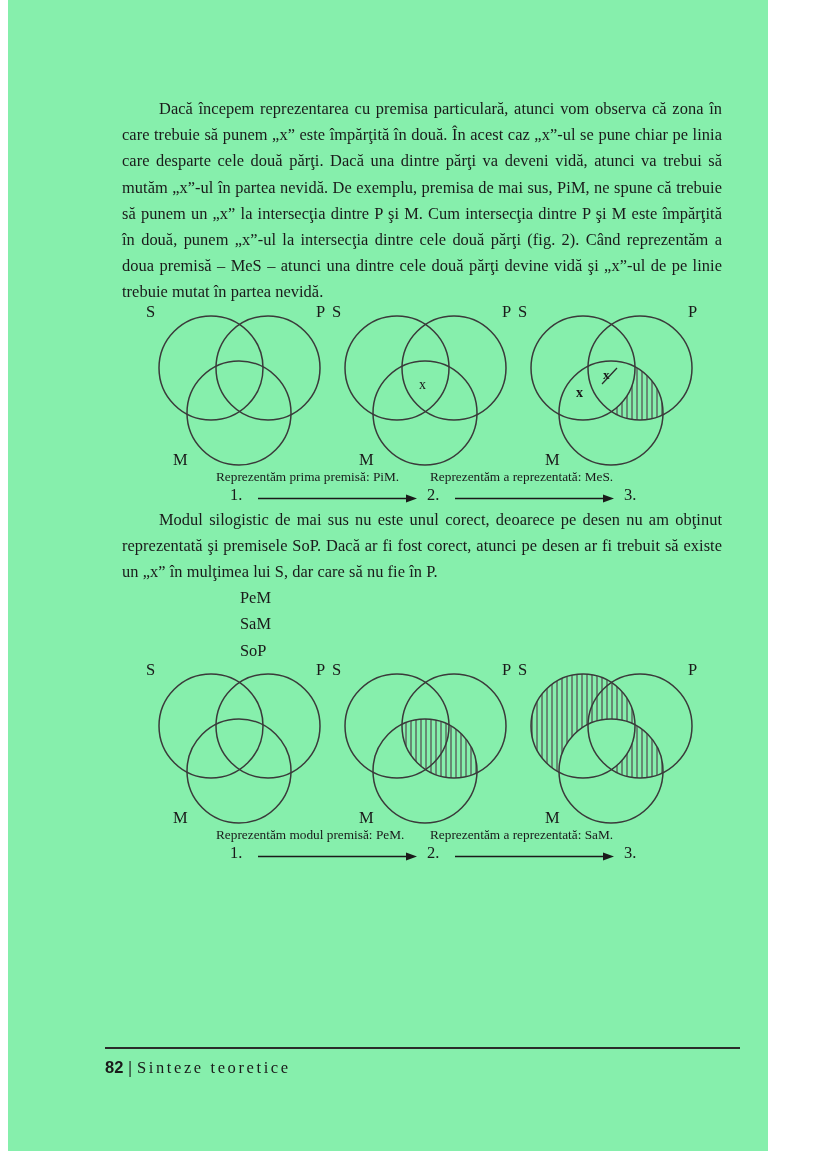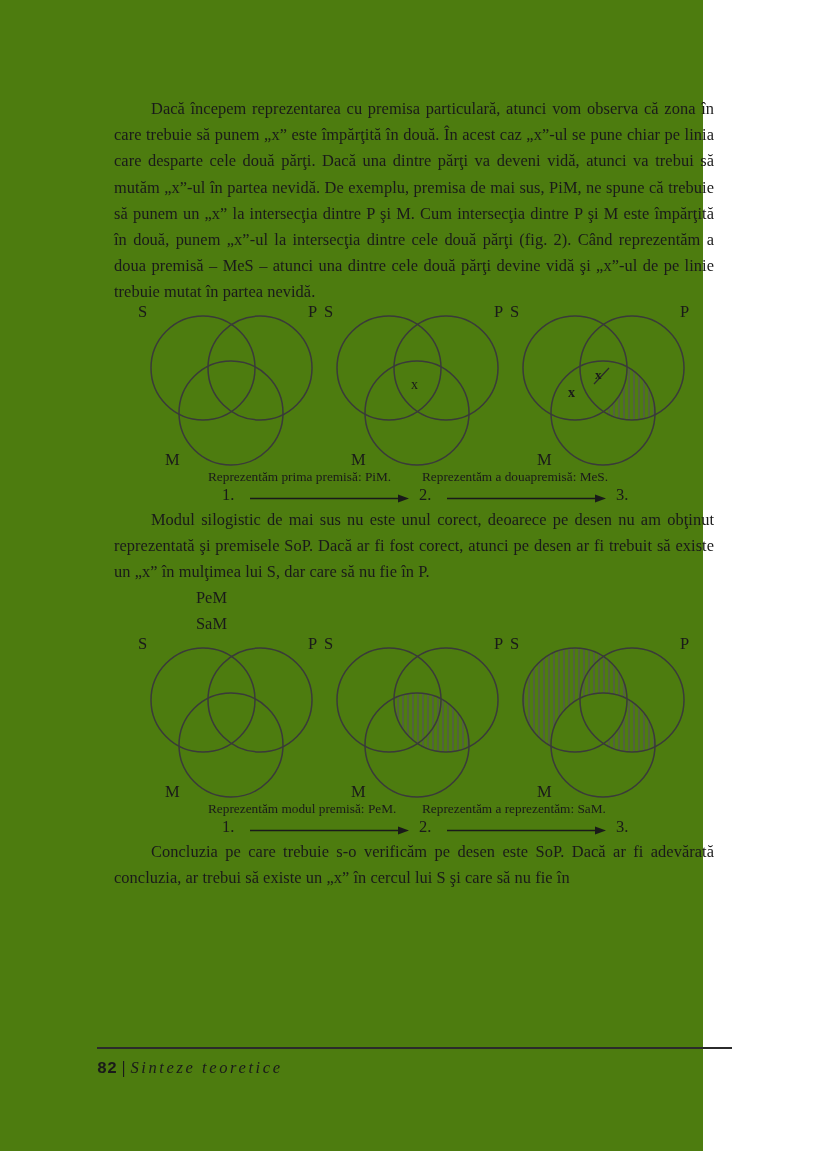--- a/index.html
+++ b/index.html
@@ -11,24 +11,24 @@
   body {
     width: 828px;
     height: 1151px;
     position: relative;
     font-family: "Liberation Serif", "DejaVu Serif", serif;
     color: #1a1a1a;
     overflow: hidden;
   }
   .page {
     position: absolute;
-    left: 0; top: 0;
-    width: 703px;
+    left: 8px; top: 0;
+    width: 760px;
     height: 1151px;
-    background: #4d7c0f;
+    background: #86efac;
   }
   .content {
     position: absolute;
     left: 114px;
     top: 96px;
     width: 600px;
   }
   p.body-text {
     margin: 0;
     font-size: 16.4px;
@@ -40,21 +40,21 @@
   p.indent {
     text-indent: 37px;
   }
   
   .syllogism {
     margin: 0;
     padding-left: 82px;
     font-size: 16.4px;
     line-height: 26.2px;
   }
-  .syllogism .line { display: block; }
+  .syllogism .line { display: block; margin-left: 36px; }
   .syllogism .underlined {
     text-underline-offset: 2px;
   }
 
   
   .venn-row {
     position: relative;
     width: 600px;
     height: 163px;
   }
@@ -110,29 +110,28 @@
     height: 2px;
     background: #2b2b2b;
   }
   .footer-text {
     margin-top: 9px;
     font-size: 16.5px;
     color: #1a1a1a;
   }
   .footer-page {
     font-weight: bold;
-    font-family: Liberation Mono, monospace;
+    font-family: Liberation Sans, sans-serif;
     text-align: center;
   }
   .footer-sep {
     font-weight: bold;
     padding: 0 5px;
   }
   .footer-title {
-    font-style: italic;
     letter-spacing: 2.6px;
     text-align: right;
   }
 </style>
 </head>
 <body>
 
 <div class="page">
 
   <div class="content">
@@ -195,21 +194,21 @@
         <span class="venn-label" style="left:172px; top:-4px;">P</span>
         <span class="venn-label" style="left:29px; top:144px;">M</span>
         <span class="venn-label" style="left:87px; top:61px; font-size:13px; font-weight:bold;">x</span>
         <span class="venn-label" style="left:60px; top:79px; font-size:14px; font-weight:bold;">x</span>
       </div>
 
     </div>
 
     <div class="caption-strip">
       <span class="cap-text" style="left:94px;">Reprezentăm prima premisă: PiM.</span>
-      <span class="cap-text" style="left:308px;">Reprezentăm a douapremisă: MeS.</span>
+      <span class="cap-text" style="left:308px;">Reprezentăm a reprezentată: MeS.</span>
 
       <span class="step-num" style="left:108px;">1.</span>
       <svg class="arrow" style="left:136px;" width="160" height="9" xmlns="http://www.w3.org/2000/svg">
         <line x1="0" y1="4.5" x2="148" y2="4.5" stroke="#1a1a1a" stroke-width="1.6"></line>
         <polygon points="148,0.5 159,4.5 148,8.5" fill="#1a1a1a"></polygon>
       </svg>
 
       <span class="step-num" style="left:305px;">2.</span>
       <svg class="arrow" style="left:333px;" width="160" height="9" xmlns="http://www.w3.org/2000/svg">
         <line x1="0" y1="4.5" x2="148" y2="4.5" stroke="#1a1a1a" stroke-width="1.6"></line>
@@ -218,20 +217,21 @@
 
       <span class="step-num" style="left:502px;">3.</span>
     </div>
 
     <p class="body-text indent">Modul silogistic de mai sus nu este unul corect, deoarece pe desen nu am obţinut reprezentată şi premisele SoP. Dacă ar fi fost corect, atunci pe desen ar fi trebuit să existe un „x” în mulţimea lui S, dar care să nu fie în P.</p>
 
 
     <div class="syllogism">
       <span class="line">PeM</span>
       <span class="line underlined">SaM</span>
+      <span class="line">SoP</span>
     </div>
 
 
     <div class="venn-row">
 
       <div class="venn-fig" style="left:22px;">
         <svg width="186" height="163" viewBox="0 0 186 163" xmlns="http://www.w3.org/2000/svg">
           <circle cx="67" cy="62" r="52" fill="none" stroke="#3a3a3a" stroke-width="1.5"></circle>
           <circle cx="124" cy="62" r="52" fill="none" stroke="#3a3a3a" stroke-width="1.5"></circle>
           <circle cx="95" cy="107" r="52" fill="none" stroke="#3a3a3a" stroke-width="1.5"></circle>
@@ -308,38 +308,37 @@
         </svg>
         <span class="venn-label" style="left:2px; top:-4px;">S</span>
         <span class="venn-label" style="left:172px; top:-4px;">P</span>
         <span class="venn-label" style="left:29px; top:144px;">M</span>
       </div>
 
     </div>
 
     <div class="caption-strip">
       <span class="cap-text" style="left:94px;">Reprezentăm modul premisă: PeM.</span>
-      <span class="cap-text" style="left:308px;">Reprezentăm a reprezentăm: SaM.</span>
+      <span class="cap-text" style="left:308px;">Reprezentăm a reprezentată: SaM.</span>
 
       <span class="step-num" style="left:108px;">1.</span>
       <svg class="arrow" style="left:136px;" width="160" height="9" xmlns="http://www.w3.org/2000/svg">
         <line x1="0" y1="4.5" x2="148" y2="4.5" stroke="#1a1a1a" stroke-width="1.6"></line>
         <polygon points="148,0.5 159,4.5 148,8.5" fill="#1a1a1a"></polygon>
       </svg>
 
       <span class="step-num" style="left:305px;">2.</span>
       <svg class="arrow" style="left:333px;" width="160" height="9" xmlns="http://www.w3.org/2000/svg">
         <line x1="0" y1="4.5" x2="148" y2="4.5" stroke="#1a1a1a" stroke-width="1.6"></line>
         <polygon points="148,0.5 159,4.5 148,8.5" fill="#1a1a1a"></polygon>
       </svg>
 
       <span class="step-num" style="left:502px;">3.</span>
     </div>
 
-    <p class="body-text indent">Concluzia pe care trebuie s-o verificăm pe desen este SoP. Dacă ar fi adevărată concluzia, ar trebui să existe un „x” în cercul lui S şi care să nu fie în</p>
 
   </div>
 
   <div class="footer">
     <div class="footer-rule"></div>
     <div class="footer-text">
       <span class="footer-page">82</span><span class="footer-sep">|</span><span class="footer-title">Sinteze teoretice</span>
     </div>
   </div>
 

